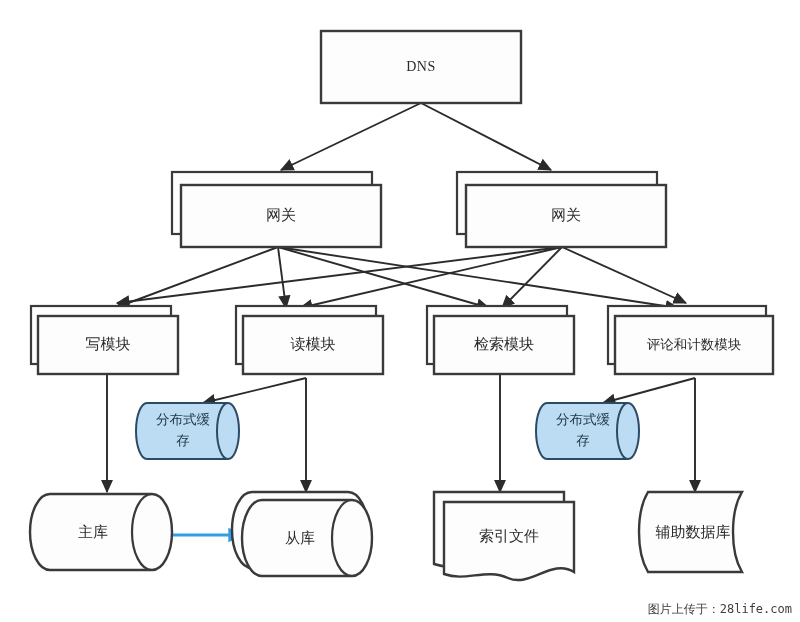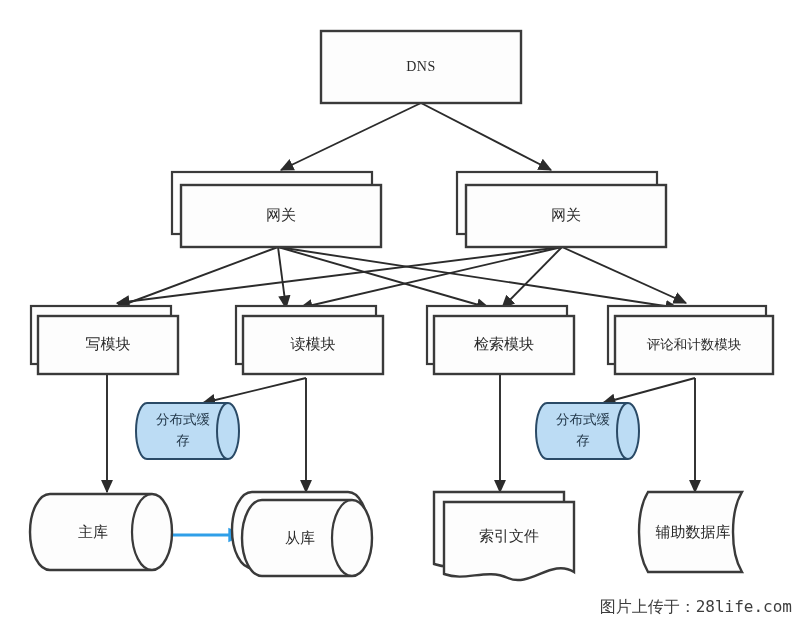--- a/index.html
+++ b/index.html
@@ -83,21 +83,21 @@
     fill: none;
   }
   .cache-text {
     fill: #23384a;
   }
   #watermark {
     position: absolute;
     right: 8px;
     bottom: 4px;
     font-family: "DejaVu Sans Mono", "Liberation Mono", monospace;
-    font-size: 16px;
+    font-size: 12px;
     color: #3d3d3d;
     letter-spacing: 0px;
     white-space: nowrap;
   }
 </style>
 </head>
 <body>
 
 <div id="diagram-root">
 <svg id="arch-svg" viewBox="0 0 800 622" xmlns="http://www.w3.org/2000/svg">

